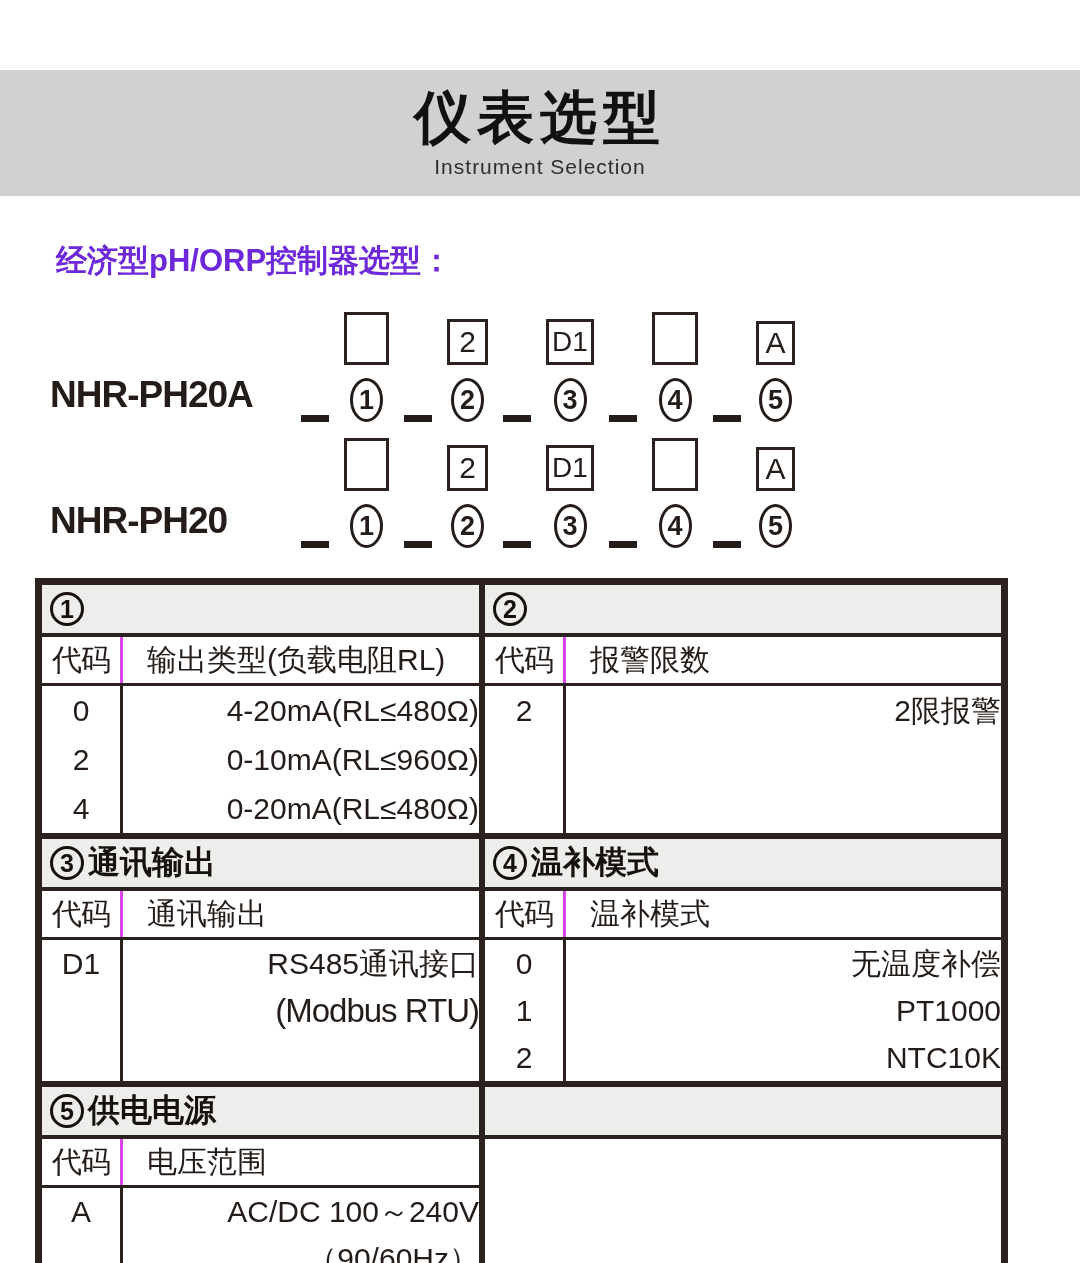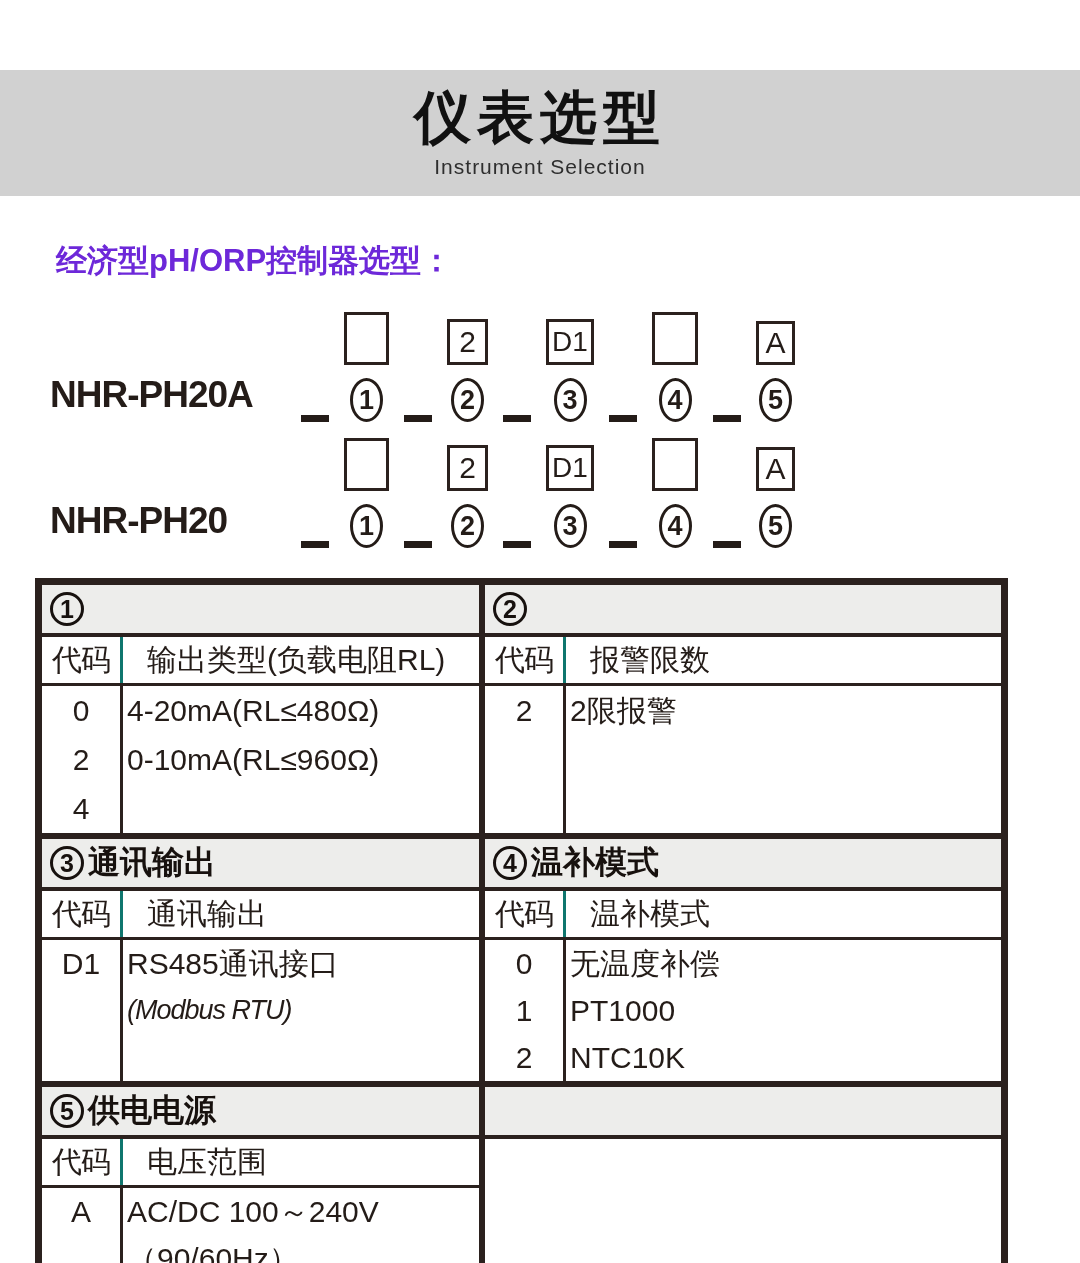--- a/index.html
+++ b/index.html
@@ -110,35 +110,35 @@
     flex:none;
   }
   .sub-row {
     height:49px;
     display:flex;
     border-bottom:3px solid #2b211e;
     font-size:30px;
   }
   .code-h {
     width:81px; flex:none;
-    border-right:3px solid #0f766e;
+    border-right:3px solid #d946ef;
     display:flex; align-items:center; justify-content:center;
     letter-spacing:-1px;
   }
   .desc-h { flex:1; display:flex; align-items:center; padding-left:24px; }
   .body-row { display:flex; flex:1; }
   .codes {
     width:81px; flex:none;
     border-right:3px solid #2b211e;
     text-align:center;
   }
-  .descs { flex:1; padding-left:4px; }
+  .descs { flex:1; padding-left:4px;text-align:right; }
   .ln { height:49px; line-height:49px; font-size:30px; white-space:nowrap; }
   .sec2 .ln, .sec3 .ln { height:47px; line-height:47px; }
-  .ln.sub { font-size:27px; letter-spacing:-1px;font-style:italic; }
+  .ln.sub { font-size:33px; letter-spacing:-1px; }
   .sec1 .body-row { height:148px; }
   .sec2 .body-row { height:141px; }
   .sec3 .body-row { height:127px; }
   .empty-cell { flex:1; background:#ffffff; }
   
   .example-line {
     margin:10px 0 0 40px;
     font-size:30px;
     font-weight:bold;
     color:#17110e;
@@ -231,20 +231,21 @@
         </div>
         <div class="body-row">
           <div class="codes">
             <div class="ln">0</div>
             <div class="ln">2</div>
             <div class="ln">4</div>
           </div>
           <div class="descs">
             <div class="ln">4-20mA(RL≤480Ω)</div>
             <div class="ln">0-10mA(RL≤960Ω)</div>
+            <div class="ln">0-20mA(RL≤480Ω)</div>
           </div>
         </div>
       </div>
       <div class="half-right">
         <div class="sec-header">
           <span class="hcircle">2</span>
         </div>
         <div class="sub-row">
           <div class="code-h">代码</div>
           <div class="desc-h">报警限数</div>

